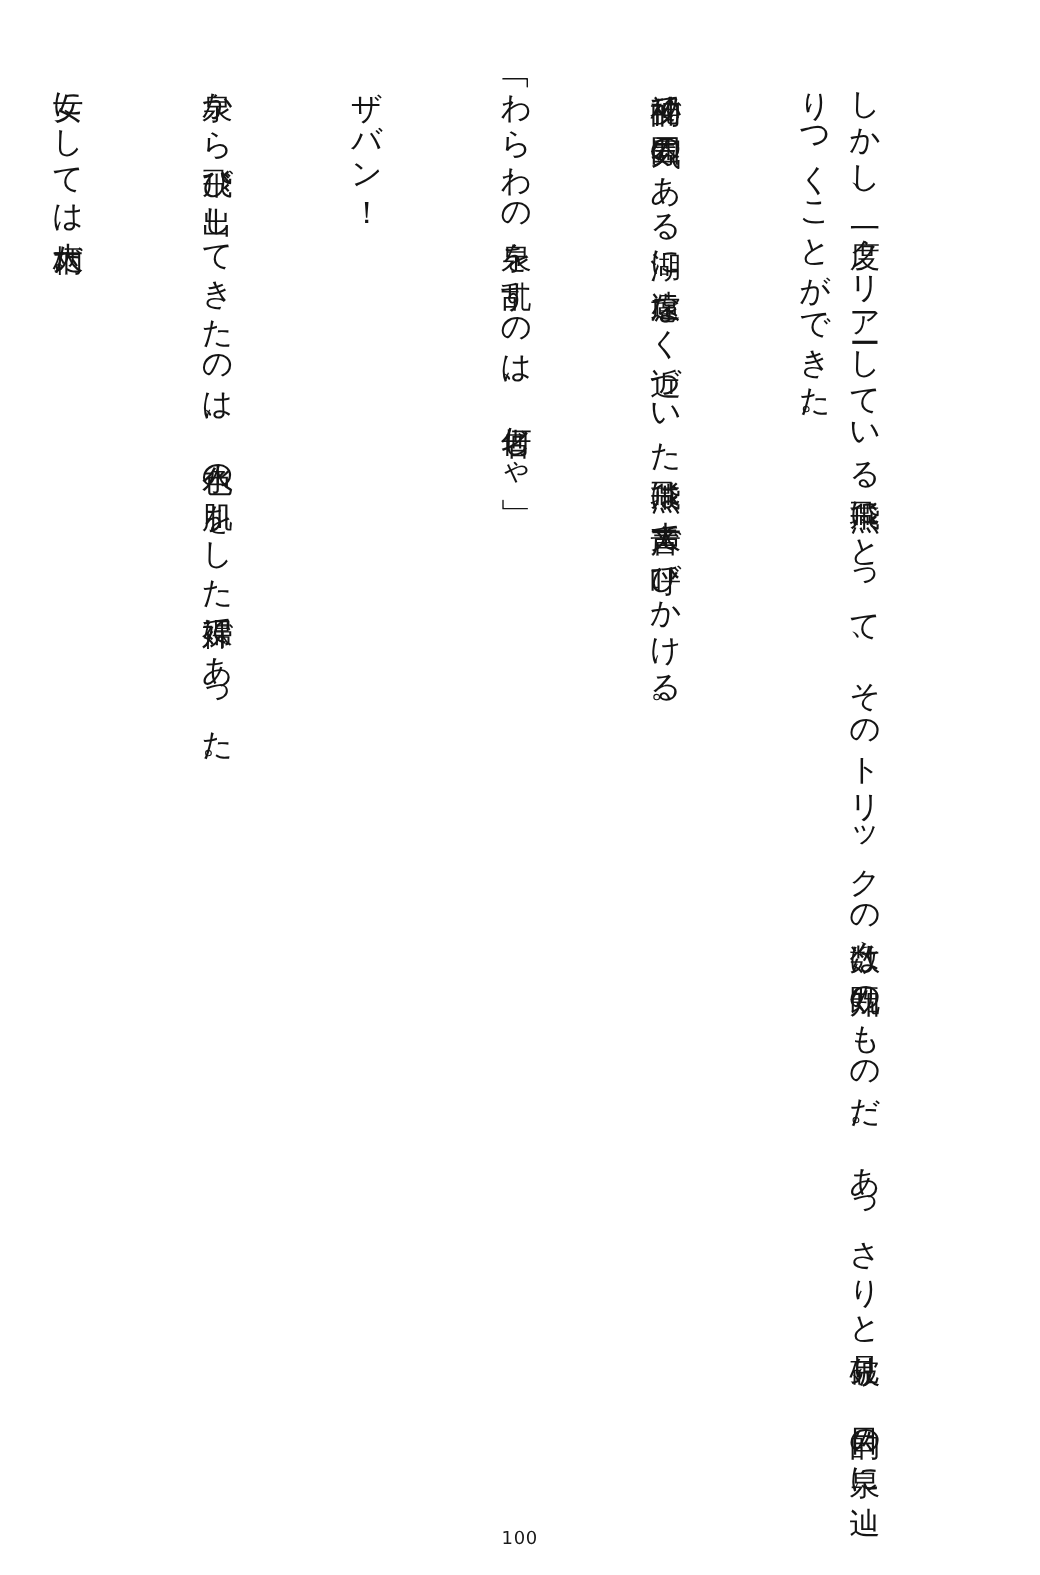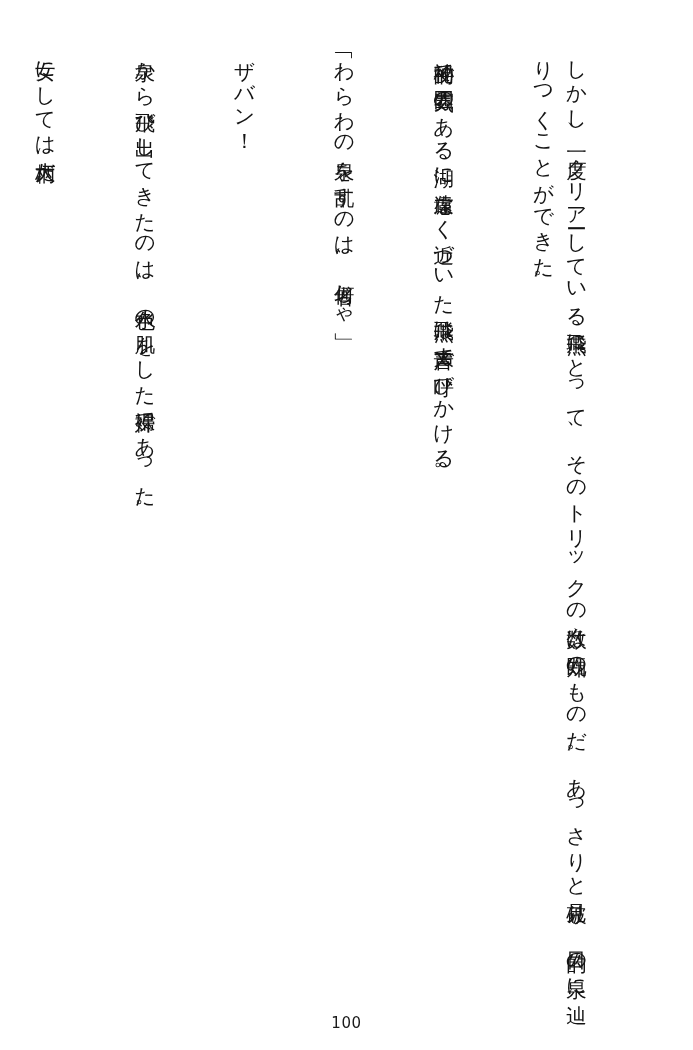--- a/index.html
+++ b/index.html
@@ -50,21 +50,21 @@
     padding: 0;
     height: 100%;
   }
 
   #page-number {
     position: absolute;
     bottom: 18px;
     left: 0;
     width: 693px;
     text-align: center;
-    font-size: 15px;
+    font-size: 12px;
     font-family: "DejaVu Sans", "Liberation Sans", sans-serif;
     color: #1a1a1a;
     letter-spacing: 0.04em;
   }
 </style>
 </head>
 <body>
 
 <div id="page">
 

